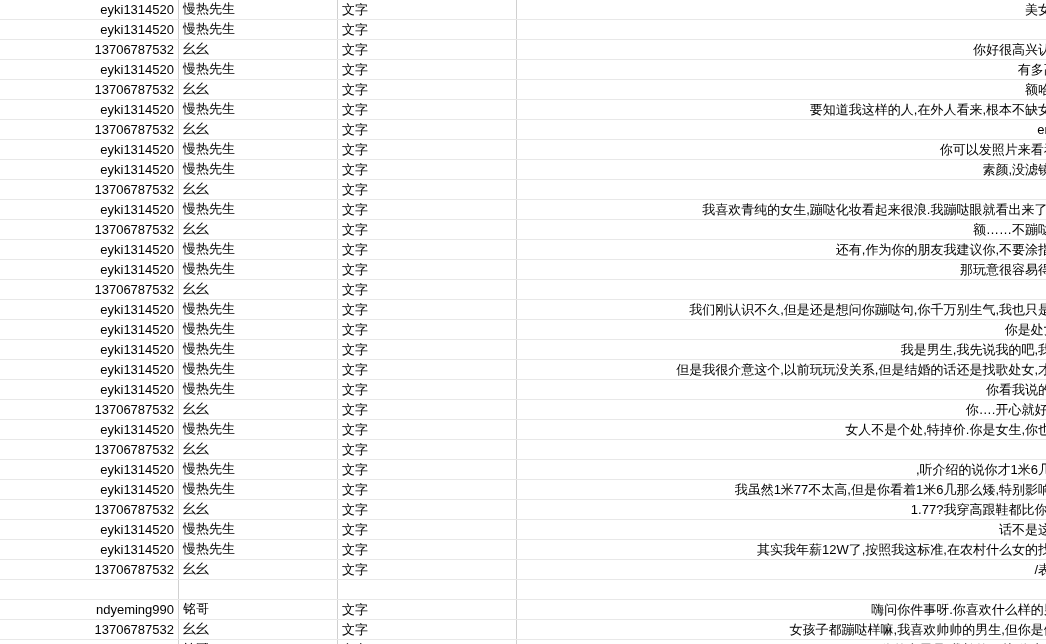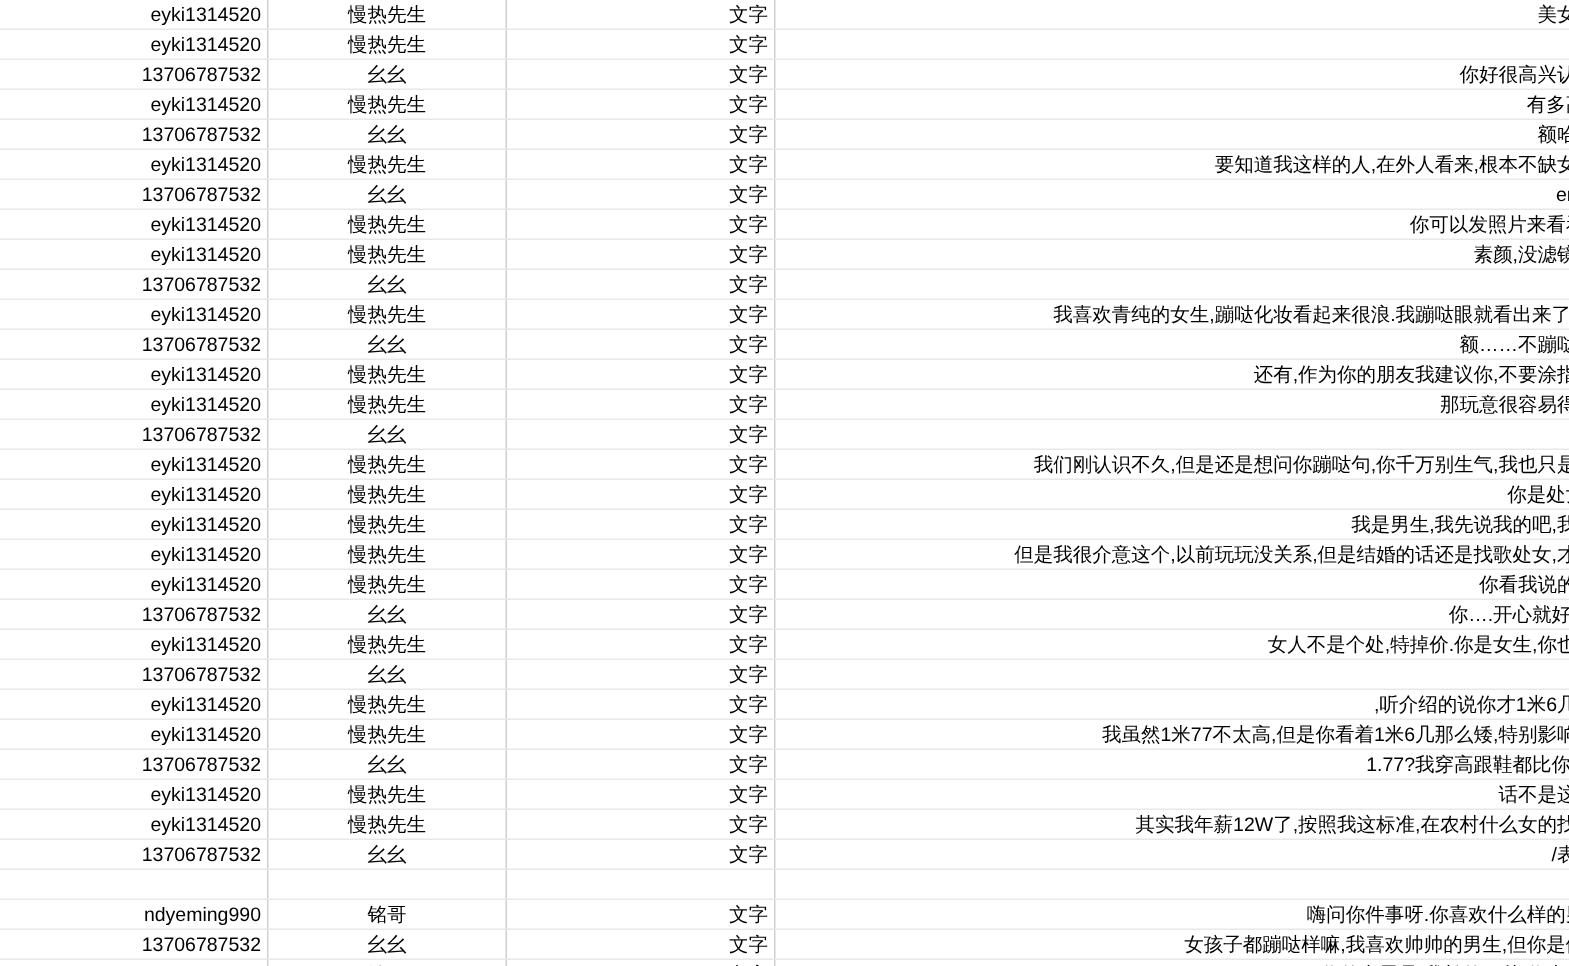--- a/index.html
+++ b/index.html
@@ -25,22 +25,22 @@
     line-height: 19px;
     padding: 0 4px;
     border-right: 1px solid #d0d0d0;
     border-bottom: 1px solid #e8e8e8;
     white-space: nowrap;
     overflow: hidden;
     vertical-align: middle;
     font-size: 13px;
   }
   .col-id    { width: 170px; text-align: right; }
-  .col-nick  { width: 150px; text-align: center; }
-  .col-type  { width: 170px; text-align: right; padding-left: 18px; }
+  .col-nick  { width: 150px; text-align: left; font-family: Liberation Mono, monospace; }
+  .col-type  { width: 170px; text-align: left; padding-left: 18px; }
   .col-msg   { width: 556px; text-align: right; padding-right: 10px; border-right: none; }
   tr.blank td {
     border-bottom: 1px solid #e8e8e8;
   }
   tr.blank td.col-msg { }
 </style>
 </head>
 <body>
 
 <table class="sheet">

